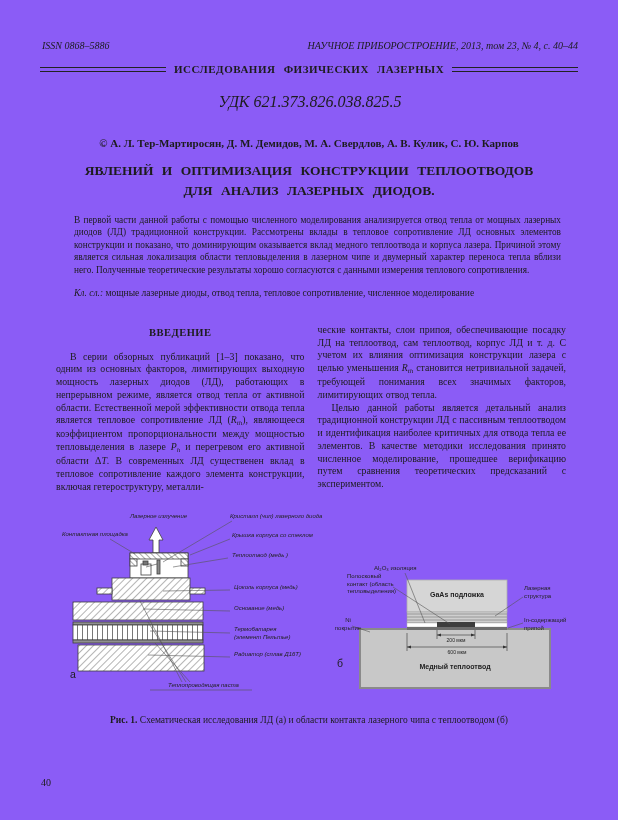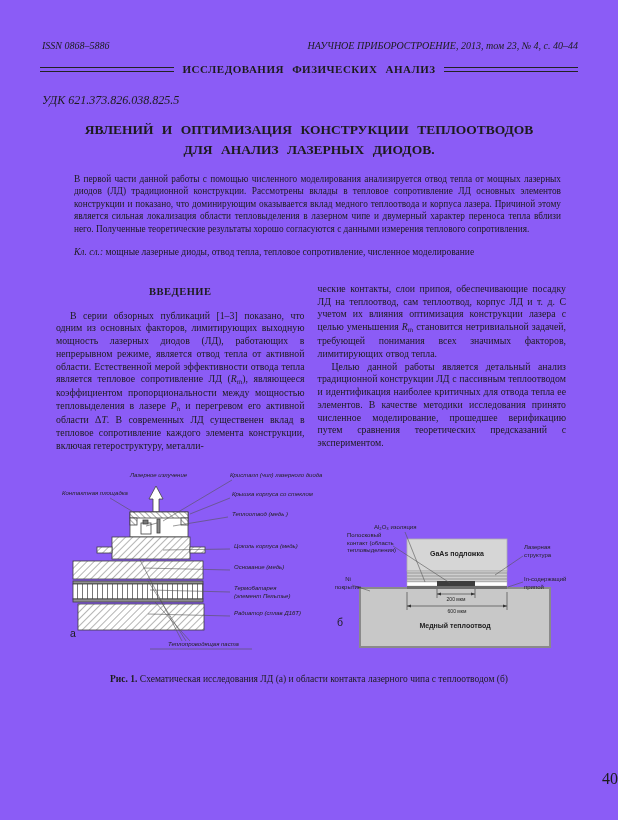--- a/index.html
+++ b/index.html
@@ -3,21 +3,21 @@
 <meta charset="utf-8">
 <style>
   html,body{margin:0;padding:0;background:#ddd;}
   .page{position:relative;width:618px;height:820px;margin:0 auto;background:#8b5cf6;
         font-family:"Liberation Serif",serif;color:#1c1c1c;overflow:hidden;}
   .hdr{display:flex;justify-content:space-between;padding:40px 40px 0 42px;
        font-style:italic;font-size:10px;}
   .banner{display:flex;align-items:center;gap:8px;margin:12px 40px 0 40px;}
   .banner .rule{flex:1;height:3px;border-top:1px solid #222;border-bottom:1px solid #222;}
   .banner .txt{font-weight:bold;font-size:11px;letter-spacing:.5px;word-spacing:5px;white-space:nowrap;}
-  .udc{margin:18px 40px 0 42px;font-style:italic;font-size:12px;}
+  .udc{margin:18px 40px 0 42px;font-style:italic;font-size:16px;text-align:center;}
   .authors{margin-top:26px;text-align:center;font-weight:bold;font-size:11px;}
   .title{margin-top:12px;text-align:center;font-weight:bold;font-size:13.5px;
          line-height:1.45;word-spacing:5px;}
   .abstract{margin:14px 57px 0 74px;font-size:9.3px;line-height:1.33;text-align:justify;}
   .keywords{margin:12px 57px 0 74px;font-size:9.5px;}
   .keywords .kl{font-style:italic;}
   .cols{display:flex;gap:13px;margin:26px 52px 0 56px;font-size:9.8px;line-height:1.3;
         text-align:justify;}
   .col{flex:1;min-width:0;}
   .intro-h{text-align:center;font-weight:bold;font-size:10.5px;letter-spacing:.5px;margin:2px 0 11px;}
@@ -28,40 +28,41 @@
   .figure-area{position:relative;height:202px;margin-top:12px;}
   .figure-area svg{position:absolute;left:0;top:0;}
   .fla{position:absolute;font-family:"Liberation Sans",sans-serif;font-style:italic;
        font-size:6px;line-height:1.25;color:#222;white-space:pre-line;}
   .flb{position:absolute;font-family:"Liberation Sans",sans-serif;font-size:6px;
        line-height:1.2;color:#222;white-space:pre-line;}
   .flb.bold{font-weight:bold;font-size:7px;}
   .subfig{position:absolute;font-size:10.5px;font-style:normal;color:#1c1c1c;}
   .caption{text-align:center;margin-top:8px;font-size:9.5px;}
   .caption .cb{font-weight:bold;}
-  .pagenum{position:absolute;bottom:32px;left:0;right:0;text-align:right;font-size:16px;}
+  .pagenum{position:absolute;bottom:32px;left:0;right:0;text-align:left;font-size:10px;padding-left:41px;}
 </style>
 </head>
 <body>
 
 <div class="page">
 
   <div class="hdr">
     <span>ISSN 0868–5886</span>
     <span>НАУЧНОЕ ПРИБОРОСТРОЕНИЕ, 2013, том 23, № 4, с. 40–44</span>
   </div>
 
   <div class="banner">
     <div class="rule"></div>
-    <span class="txt">ИССЛЕДОВАНИЯ  ФИЗИЧЕСКИХ  АНАЛИЗ</span>
+    <span class="txt">ИССЛЕДОВАНИЯ  ФИЗИЧЕСКИХ  ЛАЗЕРНЫХ</span>
     <div class="rule"></div>
   </div>
 
   <div class="udc">УДК 621.373.826.038.825.5</div>
 
+  <div class="authors">© А. Л. Тер-Мартиросян, Д. М. Демидов, М. А. Свердлов, А. В. Кулик, С. Ю. Карпов</div>
 
   <div class="title">
     <div>ЯВЛЕНИЙ И ОПТИМИЗАЦИЯ КОНСТРУКЦИИ ТЕПЛООТВОДОВ</div>
     <div>ДЛЯ АНАЛИЗ ЛАЗЕРНЫХ ДИОДОВ.</div>
   </div>
 
   <div class="abstract">В первой части данной работы с помощью численного моделирования анализируется отвод тепла от мощных лазерных диодов (ЛД) традиционной конструкции. Рассмотрены вклады в тепловое сопротивление ЛД основных элементов конструкции и показано, что доминирующим оказывается вклад медного теплоотвода и корпуса лазера. Причиной этому является сильная локализация области тепловыделения в лазерном чипе и двумерный характер переноса тепла вблизи него. Полученные теоретические результаты хорошо согласуются с данными измерения теплового сопротивления.</div>
 
   <div class="keywords">
     <span class="kl">Кл. сл.:</span><span> мощные лазерные диоды, отвод тепла, тепловое сопротивление, численное моделирование</span>

